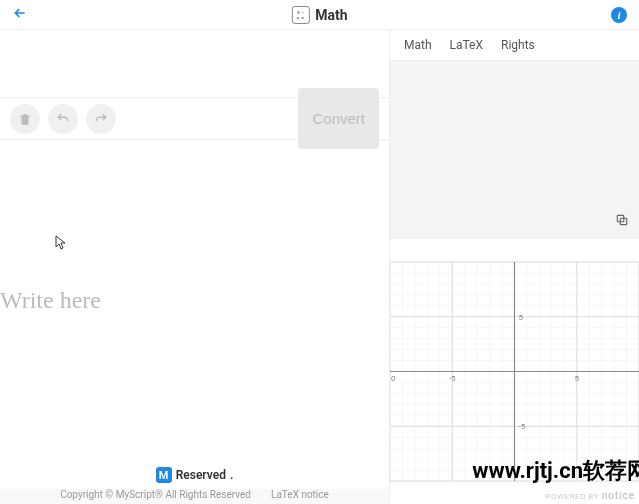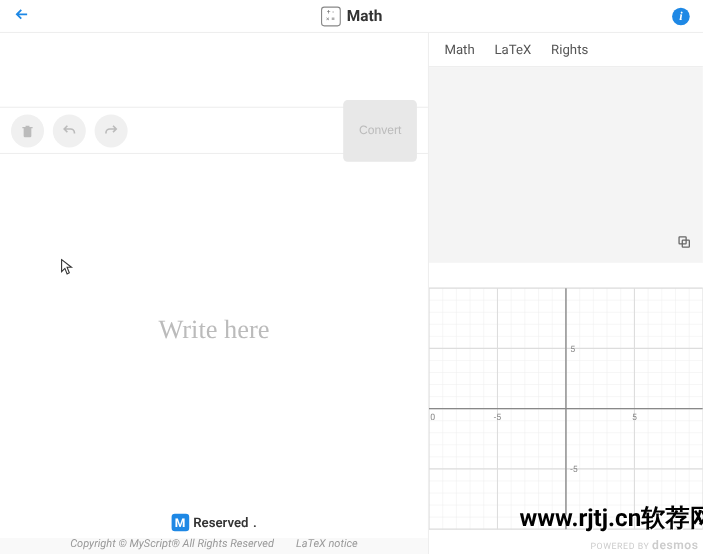--- a/index.html
+++ b/index.html
@@ -8,27 +8,27 @@
 .back-arrow { color: #1e88e5; cursor: pointer; }
 .title-wrap { position: absolute; left: 50%; transform: translateX(-50%); display: flex; align-items: center; gap: 6px; }
 .math-icon { width: 18px; height: 18px; border: 1px solid #888; border-radius: 3px; display: flex; flex-direction: column; align-items: center; justify-content: center; font-size: 6px; line-height: 6px; color: #666; }
 .title { font-weight: 700; font-size: 14px; color: #333; }
 .info-icon { margin-left: auto; color: #1e88e5; cursor: pointer; width: 16px; height: 16px; border-radius: 50%; background: #1e88e5; color: #fff; display: flex; align-items: center; justify-content: center; font-size: 11px; font-weight: bold; font-style: italic; font-family: serif; }
 .main { flex: 1; display: flex; overflow: hidden; }
 .left-panel { flex: 1; display: flex; flex-direction: column; position: relative; }
 .spacer-top { height: 68px; border-bottom: 1px solid #eee; }
 .toolbar { height: 42px; display: flex; align-items: center; padding: 0 10px; gap: 8px; border-bottom: 1px solid #eee; }
 .circle-btn { width: 30px; height: 30px; border-radius: 50%; background: #f0f0f0; display: flex; align-items: center; justify-content: center; cursor: pointer; color: #bbb; }
-.convert-btn { margin-left: auto; background: #e8e8e8; color: #bbb; border: none; padding: 22px 14px; border-radius: 4px; font-size: 11px; font-weight: 500; cursor: pointer; }
-.canvas { flex: 1; display: flex; align-items: center; justify-content: center; position: relative; }
+.convert-btn { margin-left: auto; background: #e8e8e8; color: #bbb; border: none; padding: 22px 14px; border-radius: 4px; font-size: 15px; font-weight: 500; cursor: pointer; }
+.canvas { flex: 1; display: flex; align-items: center; justify-content: flex-start; position: relative; }
 .write-here { font-family: Georgia, serif; font-size: 24px; color: #bbb; }
 .cursor-pointer { position: absolute; top: 95px; left: 55px; font-size: 14px; color: #333; pointer-events: none; }
 .footer-logo { display: flex; align-items: center; justify-content: center; gap: 4px; font-size: 12px; font-weight: 600; color: #333; padding: 6px 0; }
 .footer-logo .m-box { width: 16px; height: 16px; background: #1e88e5; color: #fff; border-radius: 3px; display: flex; align-items: center; justify-content: center; font-size: 11px; font-weight: 700; }
-.footer-legal { display: flex; justify-content: center; gap: 20px; font-size: 10px; color: #999; padding-bottom: 4px; background: #f9f9f9; font-style: italic; }
+.footer-legal { display: flex; justify-content: center; gap: 20px; font-size: 10px; color: #999; padding-bottom: 4px; background: #f9f9f9; }
 .right-panel { width: 250px; display: flex; flex-direction: column; border-left: 1px solid #eee; }
 .tabs { display: flex; gap: 18px; padding: 8px 14px; font-size: 12px; color: #555; border-bottom: 1px solid #eee; }
 .tab { cursor: pointer; }
 .output-area { height: 178px; background: #f4f4f4; position: relative; }
 .copy-icon { position: absolute; bottom: 8px; right: 10px; color: #666; cursor: pointer; }
 .graph-area { flex: 1; position: relative; background: #fff; overflow: hidden; }
 .powered-by { position: absolute; bottom: 2px; right: 4px; font-size: 8px; color: #ccc; letter-spacing: 0.5px; }
 .powered-by .desmos { font-size: 11px; font-weight: 600; color: #ccc; }
 .overlay-text { position: absolute; bottom: 18px; right: -10px; font-size: 22px; font-weight: 700; color: #000; white-space: nowrap; pointer-events: none; text-shadow: 1px 1px 0 #fff; }
 svg.grid { width: 100%; height: 100%; display: block; }
@@ -163,19 +163,19 @@
           <line x1="125" y1="0" x2="125" y2="220" stroke="#888" stroke-width="1.2"></line>
           <line x1="0" y1="110" x2="250" y2="110" stroke="#888" stroke-width="1.2"></line>
           <text x="0" y="120" font-size="8" fill="#888" text-anchor="middle">-10</text>
           <text x="62.5" y="120" font-size="8" fill="#888" text-anchor="middle">-5</text>
           <text x="187.5" y="120" font-size="8" fill="#888" text-anchor="middle">5</text>
           <text x="129" y="168" font-size="8" fill="#888">-5</text>
           <text x="129" y="58" font-size="8" fill="#888">5</text>
         </svg>
       <div class="powered-by">
         <span>POWERED BY</span>
-        <span class="desmos">desmos</span>
+        <span class="desmos">notice</span>
       </div>
     </div>
   </div>
 </div>
 
 <div class="overlay-text">www.rjtj.cn软荐网</div>
 
 </body></html>

